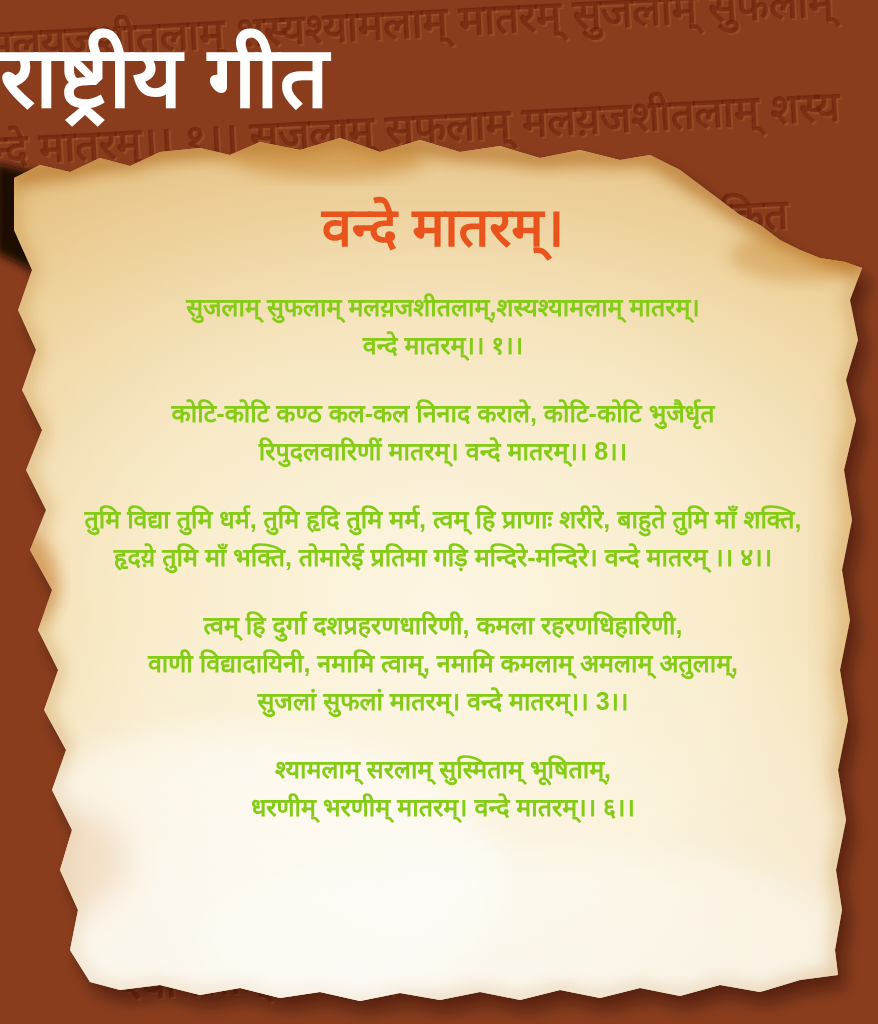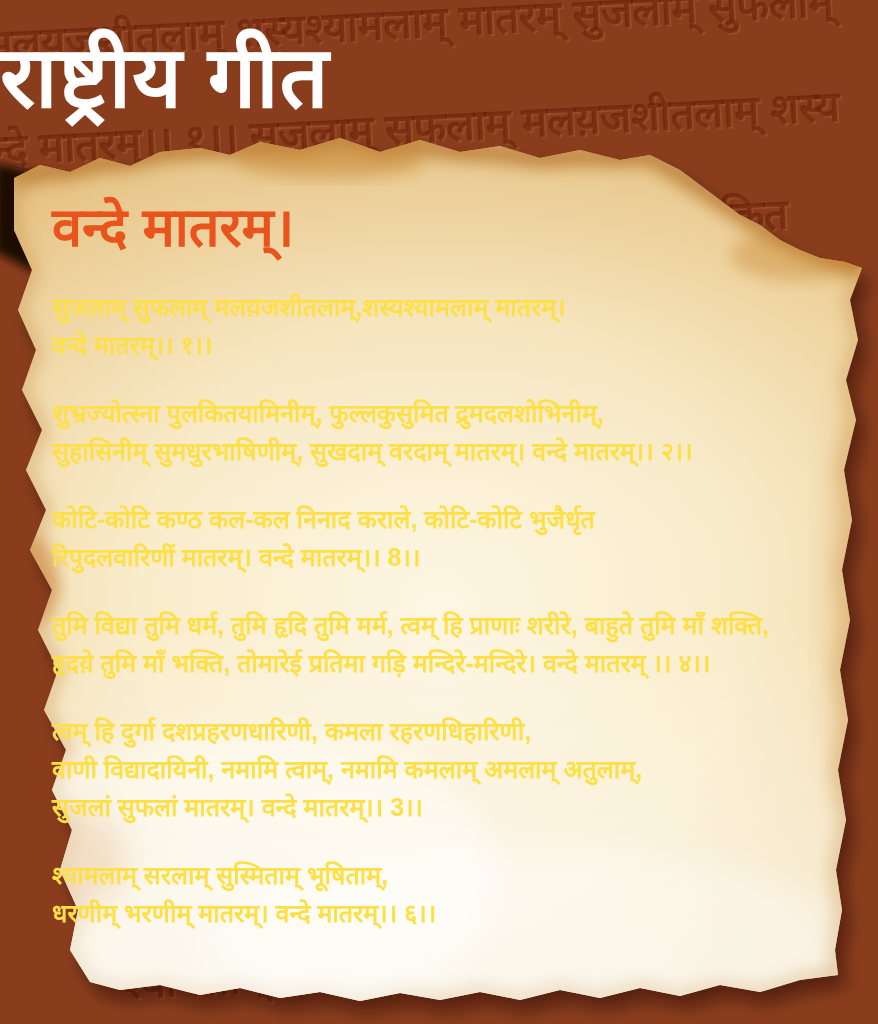--- a/index.html
+++ b/index.html
@@ -26,32 +26,32 @@
   .page-title{
     position:absolute;left:0;right:0;top:28px;
     text-align:left;
     font-size:86px;line-height:1.15;font-weight:800;
     color:#ffffff;
     letter-spacing:1px;
   }
   
   .scroll-text{
     position:absolute;left:52px;right:44px;top:196px;
-    text-align:left;
+    text-align:center;
   }
   .scroll-heading{
     font-size:54px;line-height:1.15;font-weight:800;
     color:#e8541c;
     margin:0 0 30px 0;
   }
   .verse{margin:0 0 30px 0;}
   .verse:last-child{margin-bottom:12px;}
   .vline{
     font-size:25px;line-height:38px;font-weight:600;
-    color:#fde047;
+    color:#84cc16;
   }
 </style>
 </head>
 <body>
 
 <div class="watermark">
   <div class="wm-row">मलय़जशीतलाम् शस्यश्यामलाम् मातरम् सुजलाम् सुफलाम्</div>
   <div class="wm-row">न्दे मातरम्।। १।। सुजलाम् सुफलाम् मलय़जशीतलाम् शस्य</div>
   <div class="wm-row">यामिनीम्, फुल्लकुसुमित द्रुमदलशोभिनीम् पुलकित</div>
   <div class="wm-row">मिनीम्, फुल्लकुसुमित पुलकितयामिनीम् द्रुमदल</div>
@@ -129,24 +129,20 @@
 <div class="page-title">राष्ट्रीय गीत</div>
 
 <div class="scroll-text">
   <div class="scroll-heading">वन्दे मातरम्।</div>
 
   <div class="verse">
     <div class="vline">सुजलाम् सुफलाम् मलय़जशीतलाम्,शस्यश्यामलाम् मातरम्।</div>
     <div class="vline">वन्दे मातरम्।। १।।</div>
   </div>
 
-  <div class="verse">
-    <div class="vline">शुभ्रज्योत्स्ना पुलकितयामिनीम्, फुल्लकुसुमित द्रुमदलशोभिनीम्,</div>
-    <div class="vline">सुहासिनीम् सुमधुरभाषिणीम्, सुखदाम् वरदाम् मातरम्। वन्दे मातरम्।। २।।</div>
-  </div>
 
   <div class="verse">
     <div class="vline">कोटि-कोटि कण्ठ कल-कल निनाद कराले, कोटि-कोटि भुजैर्धृत</div>
     <div class="vline">रिपुदलवारिणीं मातरम्। वन्दे मातरम्।। 8।।</div>
   </div>
 
   <div class="verse">
     <div class="vline">तुमि विद्या तुमि धर्म, तुमि हृदि तुमि मर्म, त्वम् हि प्राणाः शरीरे, बाहुते तुमि माँ शक्ति,</div>
     <div class="vline">हृदय़े तुमि माँ भक्ति, तोमारेई प्रतिमा गड़ि मन्दिरे-मन्दिरे। वन्दे मातरम् ।। ४।।</div>
   </div>

